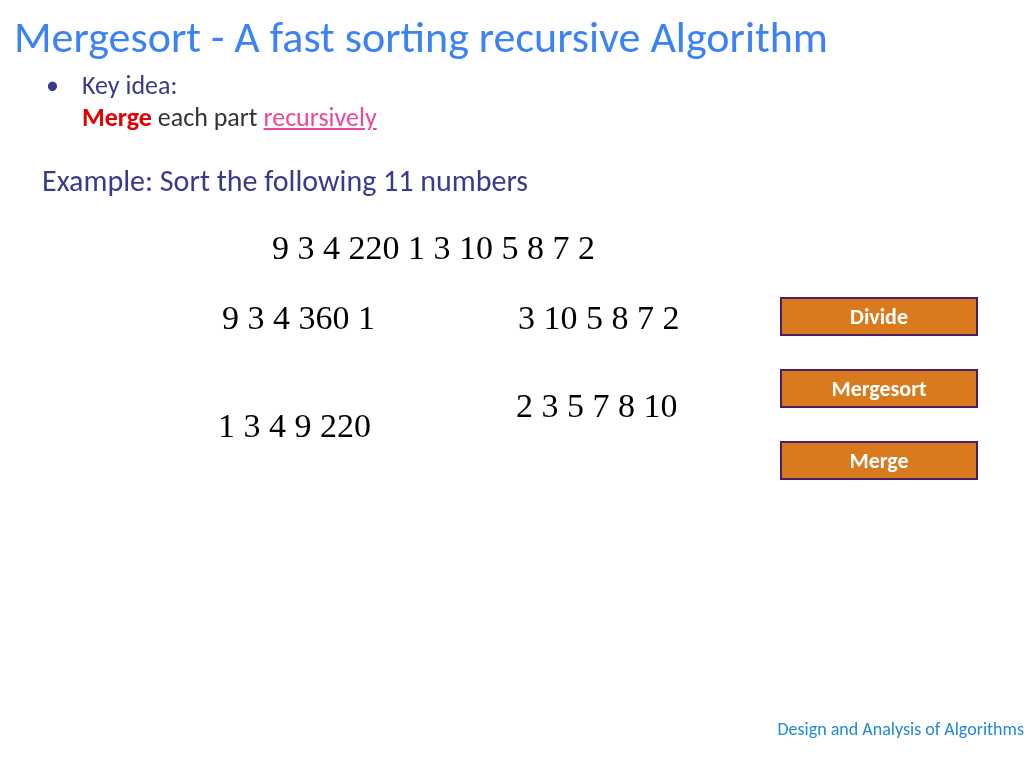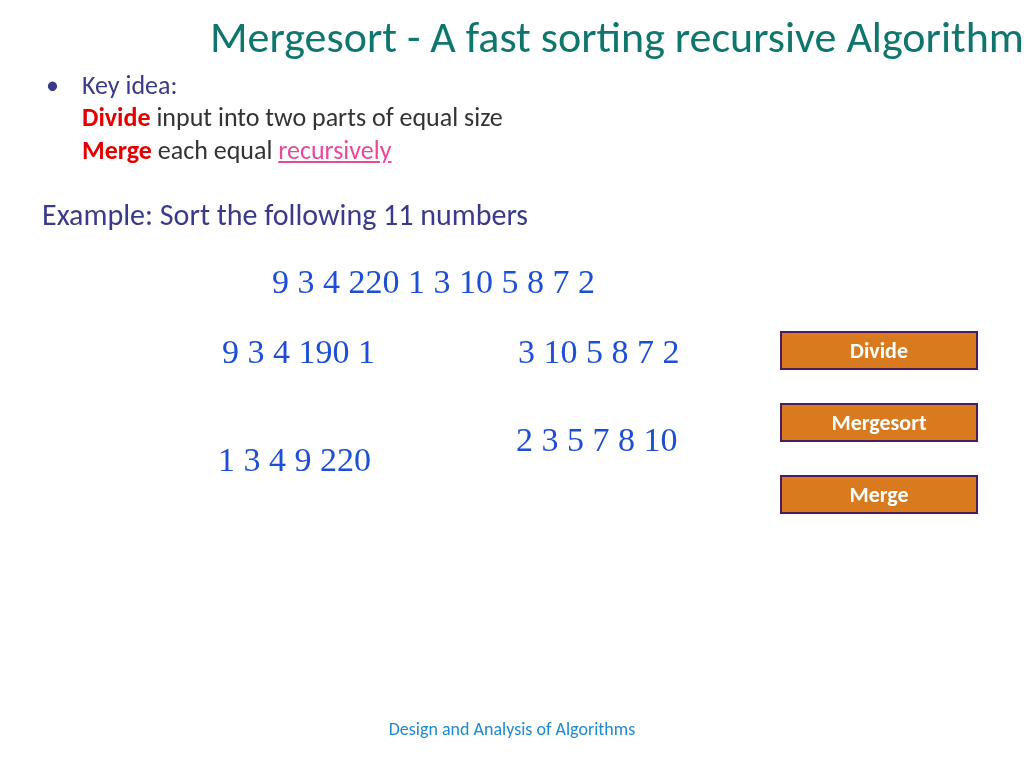--- a/index.html
+++ b/index.html
@@ -6,26 +6,27 @@
     margin: 0;
     padding: 0;
     width: 1024px;
     height: 768px;
     font-family: Calibri, Arial, sans-serif;
     background: white;
     position: relative;
     overflow: hidden;
   }
   .title {
-    color: #0f766e;
+    color: #3b82f6;
     font-size: 44px;
-    text-align: right;
+    text-align: left;
     padding-top: 12px;
     line-height: 1.15;
     font-weight: 400;
+    padding-left: 14px;
   }
   .bullet-block {
     margin: 6px 0 0 46px;
     font-size: 26px;
     color: #3a3a8c;
   }
   .bullet-row {
     display: flex;
     align-items: baseline;
   }
@@ -53,71 +54,68 @@
     font-size: 30px;
     margin: 28px 0 2px 42px;
   }
   .numbers-area {
     position: relative;
     margin-top: 20px;
   }
   .num-row {
     font-family: "Times New Roman", serif;
     font-size: 34px;
-    color: #1d4ed8;
+    color: #000000;
     position: absolute;
     white-space: nowrap;
   }
   .step-box {
     position: absolute;
     background: #d97a1e;
     border: 2px solid #4a1e5c;
     color: white;
     font-weight: bold;
     font-size: 22px;
     text-align: center;
     width: 194px;
     padding: 4px 0;
   }
   .footer {
     position: absolute;
     bottom: 28px;
     width: 100%;
-    text-align: center;
+    text-align: right;
     color: #1e8ad4;
     font-size: 18px;
   }
 </style>
 </head>
 <body>
 
 <div class="title">Mergesort - A fast sorting recursive Algorithm</div>
 
 <div class="bullet-block">
   <div class="bullet-row">
     <span class="bullet-dot">•</span>
     <span>Key idea:</span>
   </div>
 </div>
 
 <div class="key-lines">
   <div>
-    <span class="kw">Divide</span><span> input into two parts of equal size</span>
-  </div>
-  <div>
-    <span class="kw">Merge</span><span> each equal </span><span class="recur">recursively</span>
+    <span class="kw">Merge</span><span> each part </span><span class="recur">recursively</span>
   </div>
 </div>
 
 <div class="example">Example: Sort the following 11 numbers</div>
 
 <div class="numbers-area">
   <div class="num-row" style="left:272px; top:10px;">9 3 4 220 1 3 10 5 8 7 2</div>
 
-  <div class="num-row" style="left:222px; top:80px;">9 3 4 190 1</div>
+  <div class="num-row" style="left:222px; top:80px;">9 3 4 360 1</div>
   <div class="num-row" style="left:518px; top:80px;">3 10 5 8 7 2</div>
 
   <div class="num-row" style="left:218px; top:152px;margin-top:36px;">1 3 4 9 220</div>
   <div class="num-row" style="left:516px; top:152px;margin-top:16px;">2 3 5 7 8 10</div>
 
   <div class="step-box" style="left:780px; top:78px;">Divide</div>
   <div class="step-box" style="left:780px; top:150px;">Mergesort</div>
   <div class="step-box" style="left:780px; top:222px;">Merge</div>
 </div>
 

